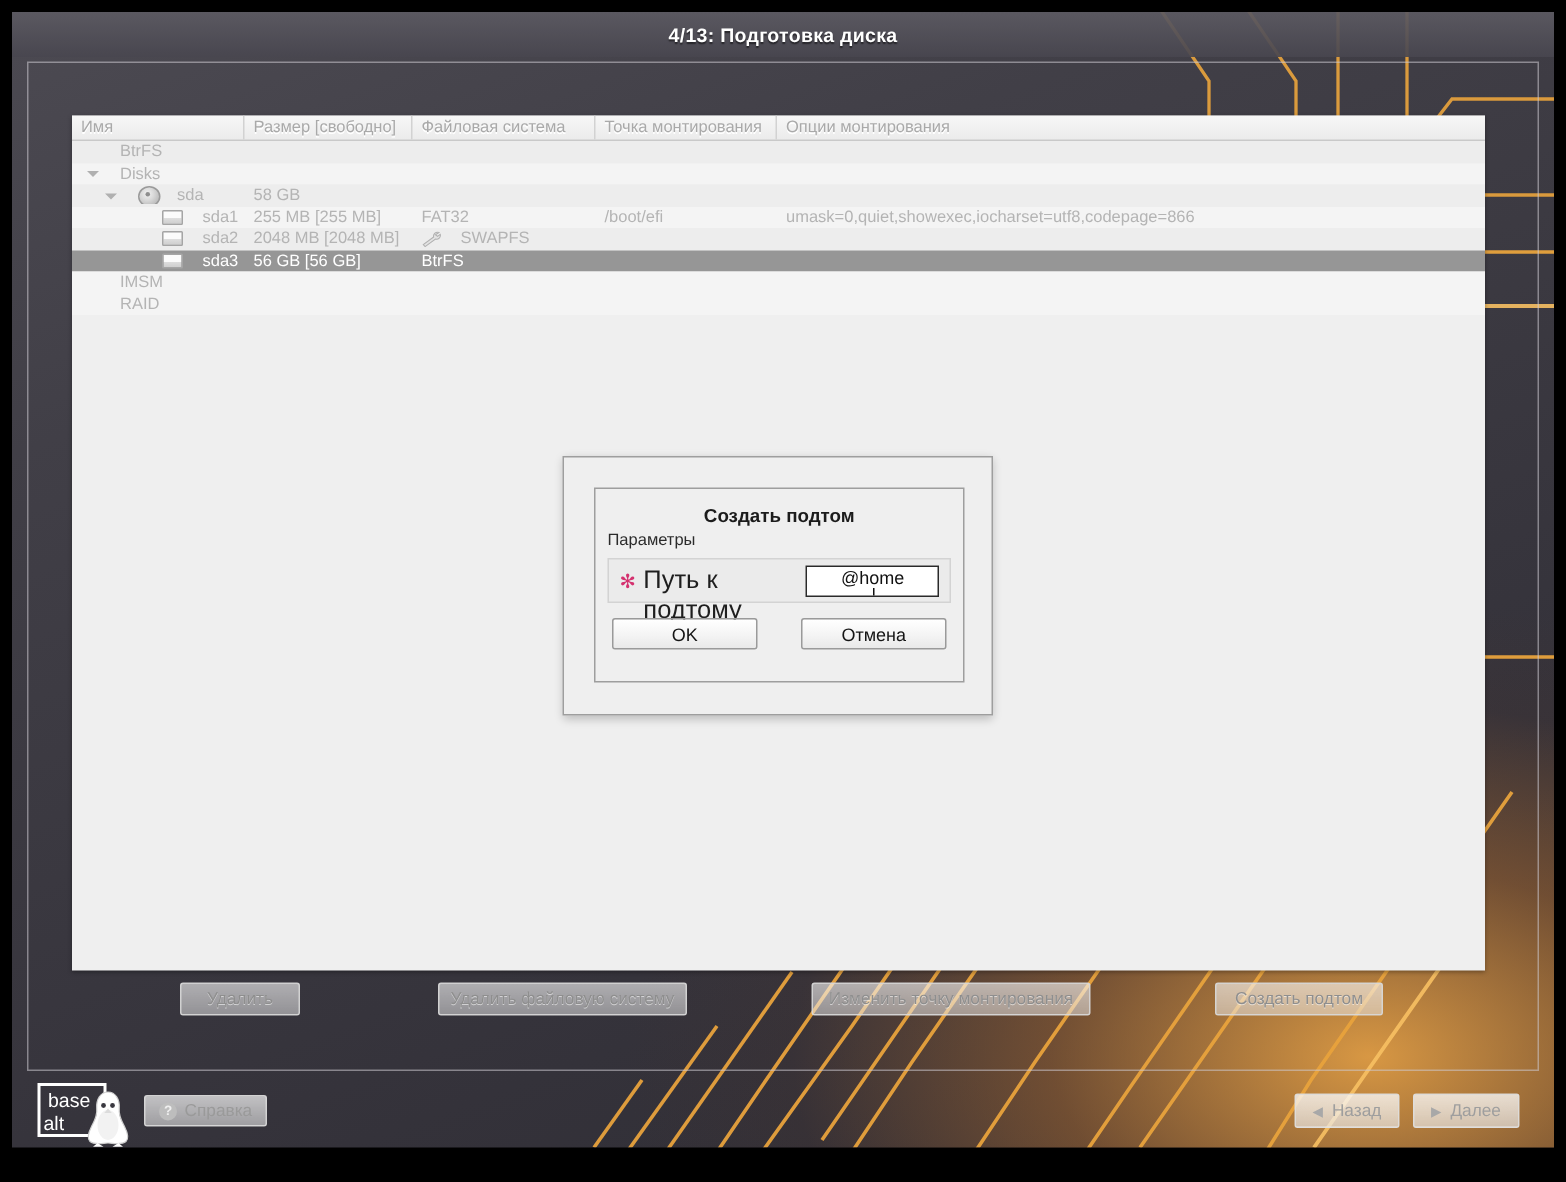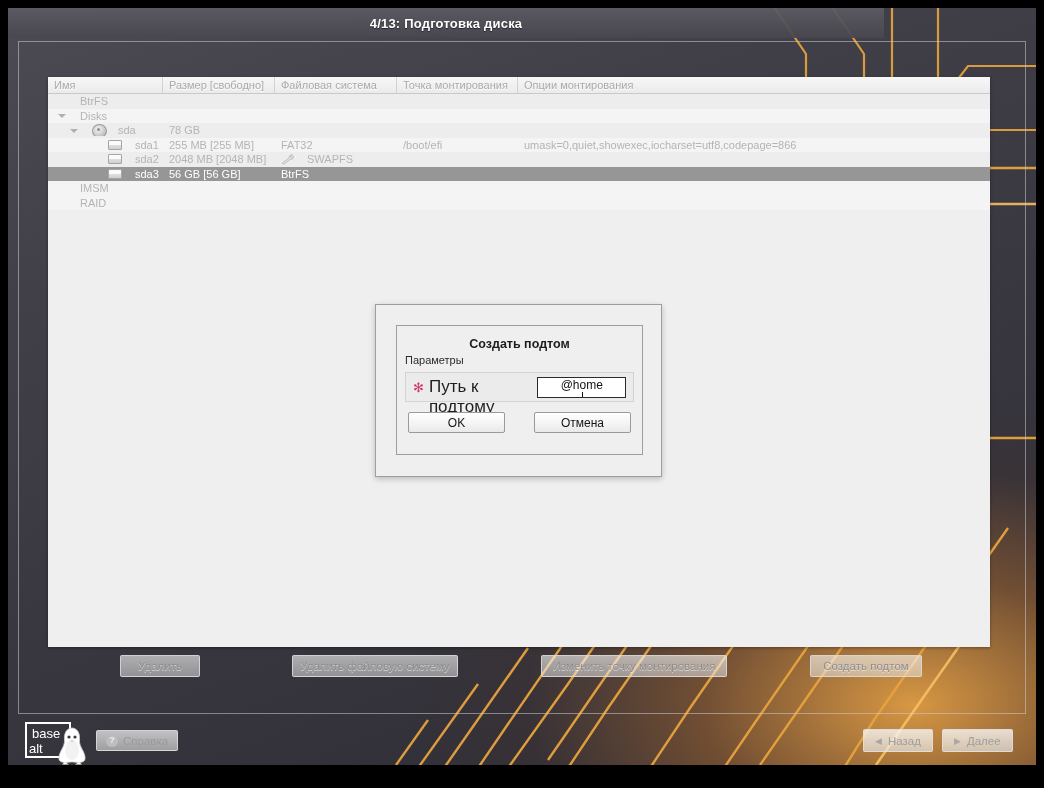--- a/index.html
+++ b/index.html
@@ -32,21 +32,21 @@
       linear-gradient(160deg, #4c4a52 0%, #413f47 26%, #3a3840 52%, #34323a 74%, #2e2c33 100%);
     overflow: hidden;
   }
   
   #traces { position: absolute; inset: 0; }
 
   
   #titlebar {
     position: absolute;
     left: 8px; top: 8px;
-    width: 876px; height: 30px;
+    width: 1028px; height: 30px;
     display: flex; align-items: center; justify-content: center;
     background: linear-gradient(180deg, rgba(92,90,98,0.92) 0%, rgba(72,70,79,0.92) 100%);
     color: #ffffff;
     font-size: 13px;
     font-weight: bold;
     letter-spacing: .2px;
     text-shadow: 0 1px 1px rgba(0,0,0,.55);
     z-index: 6;
   }
 
@@ -397,21 +397,21 @@
           </div>
           <div class="cell c-mp"></div>
           <div class="cell c-opt"></div>
         </div>
         <div class="trow alt">
           <div class="cell c-name indent2">
             <span class="tri"></span>
             <span class="ico-disk"></span>
             <span>sda</span>
           </div>
-          <div class="cell c-size">78 GB</div>
+          <div class="cell c-size">58 GB</div>
           <div class="cell c-fs">
             <span></span>
           </div>
           <div class="cell c-mp"></div>
           <div class="cell c-opt"></div>
         </div>
         <div class="trow plain">
           <div class="cell c-name indent3">
             <span class="tri hidden"></span>
             <span class="ico-part"></span>

